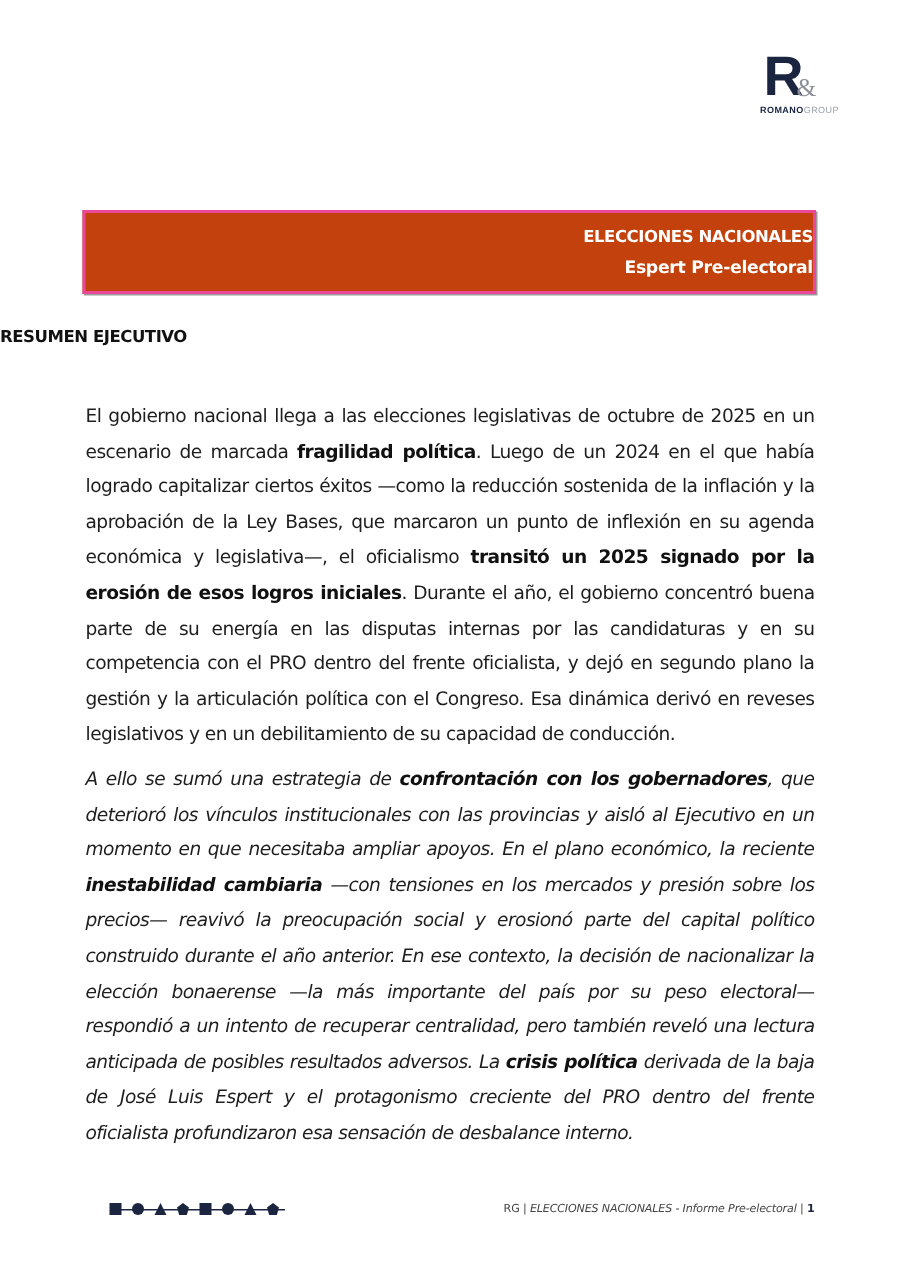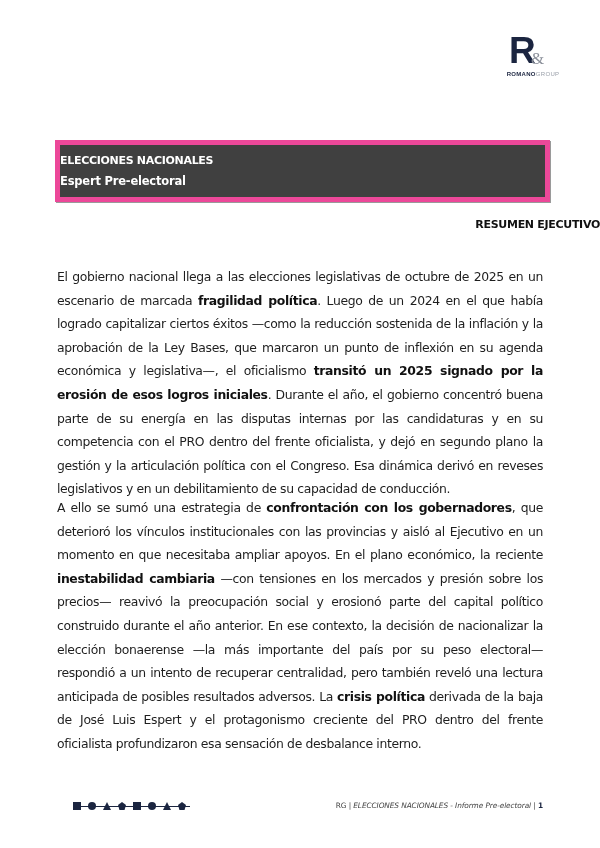--- a/index.html
+++ b/index.html
@@ -5,30 +5,30 @@
   html, body { margin: 0; padding: 0; background: #ffffff; }
   body { width: 600px; height: 848px; position: relative; overflow: hidden; font-family: "DejaVu Sans", sans-serif; color: #1a1a1a; }
   .logo { position: absolute; left: 506px; top: 36px; width: 54px; text-align: center; }
   .logo-mark { position: relative; height: 34px; }
   .logo-r { position: absolute; left: 3px; top: -4px; font-family: "Liberation Sans", sans-serif; font-weight: bold; font-size: 37px; color: #1b2540; line-height: 38px; }
   .logo-amp { position: absolute; left: 25px; top: 14px; font-family: "Liberation Serif", serif; font-size: 17px; color: #8a8f99; line-height: 18px; }
   .logo-word { font-family: "Liberation Sans", sans-serif; font-size: 6px; letter-spacing: 0.3px; margin-top: 1px; white-space: nowrap; }
   .logo-word .a { color: #1b2540; font-weight: bold; }
   .logo-word .b { color: #9aa0aa; }
 
-  .banner { position: absolute; left: 55px; top: 140px; width: 485px; height: 52px; background: #404040; border: 5px solid #ec4899; box-shadow: 1px 1px 0 #9a9a9a; color: #ffffff; text-align: left; font-family: "DejaVu Sans", sans-serif; font-weight: bold; font-size: 11px; }
+  .banner { position: absolute; left: 55px; top: 140px; width: 485px; height: 52px; background: #c2410c; border: 2px solid #ec4899; box-shadow: 1px 1px 0 #9a9a9a; color: #ffffff; text-align: right; font-family: "DejaVu Sans", sans-serif; font-weight: bold; font-size: 11px; }
   .banner .l1 { position: absolute; left: 0; right: 0; top: 9px; letter-spacing: -0.3px; }
   .banner .l2 { position: absolute; left: 0; right: 0; top: 29px; font-size: 11.5px; letter-spacing: -0.2px; }
 
-  .section-title { position: absolute; left: 0; width: 600px; top: 218px; text-align: right; font-weight: bold; font-size: 11px; letter-spacing: -0.3px; color: #111; }
+  .section-title { position: absolute; left: 0; width: 600px; top: 218px; text-align: left; font-weight: bold; font-size: 11px; letter-spacing: -0.3px; color: #111; }
 
   .body-text { position: absolute; left: 57px; width: 486px; font-size: 12.4px; line-height: 23.6px; color: #1e1e1e; letter-spacing: -0.35px; }
   .body-text p { margin: 0; text-align: justify; }
   .p1 { top: 265px; }
-  .p2 { top: 496px; }
+  .p2 { top: 507px; font-style: italic; }
   .body-text b { font-weight: bold; color: #111; margin-top: 15px; }
 
   .footer-shapes { position: absolute; left: 73px; top: 801px; width: 120px; height: 10px; }
   .footer-shapes .line { position: absolute; left: 3px; right: 3px; top: 4.5px; height: 1px; background: #1b2540; }
   .footer-shapes .s { position: absolute; top: 1px; width: 8px; height: 8px; background: #1b2540; }
   .s.sq { }
   .s.ci { border-radius: 50%; }
   .s.tr { width: 0; height: 0; background: transparent; border-left: 4.5px solid transparent; border-right: 4.5px solid transparent; border-bottom: 8px solid #1b2540; }
   .s.pe { clip-path: polygon(50% 0, 100% 38%, 82% 100%, 18% 100%, 0 38%); }
 

